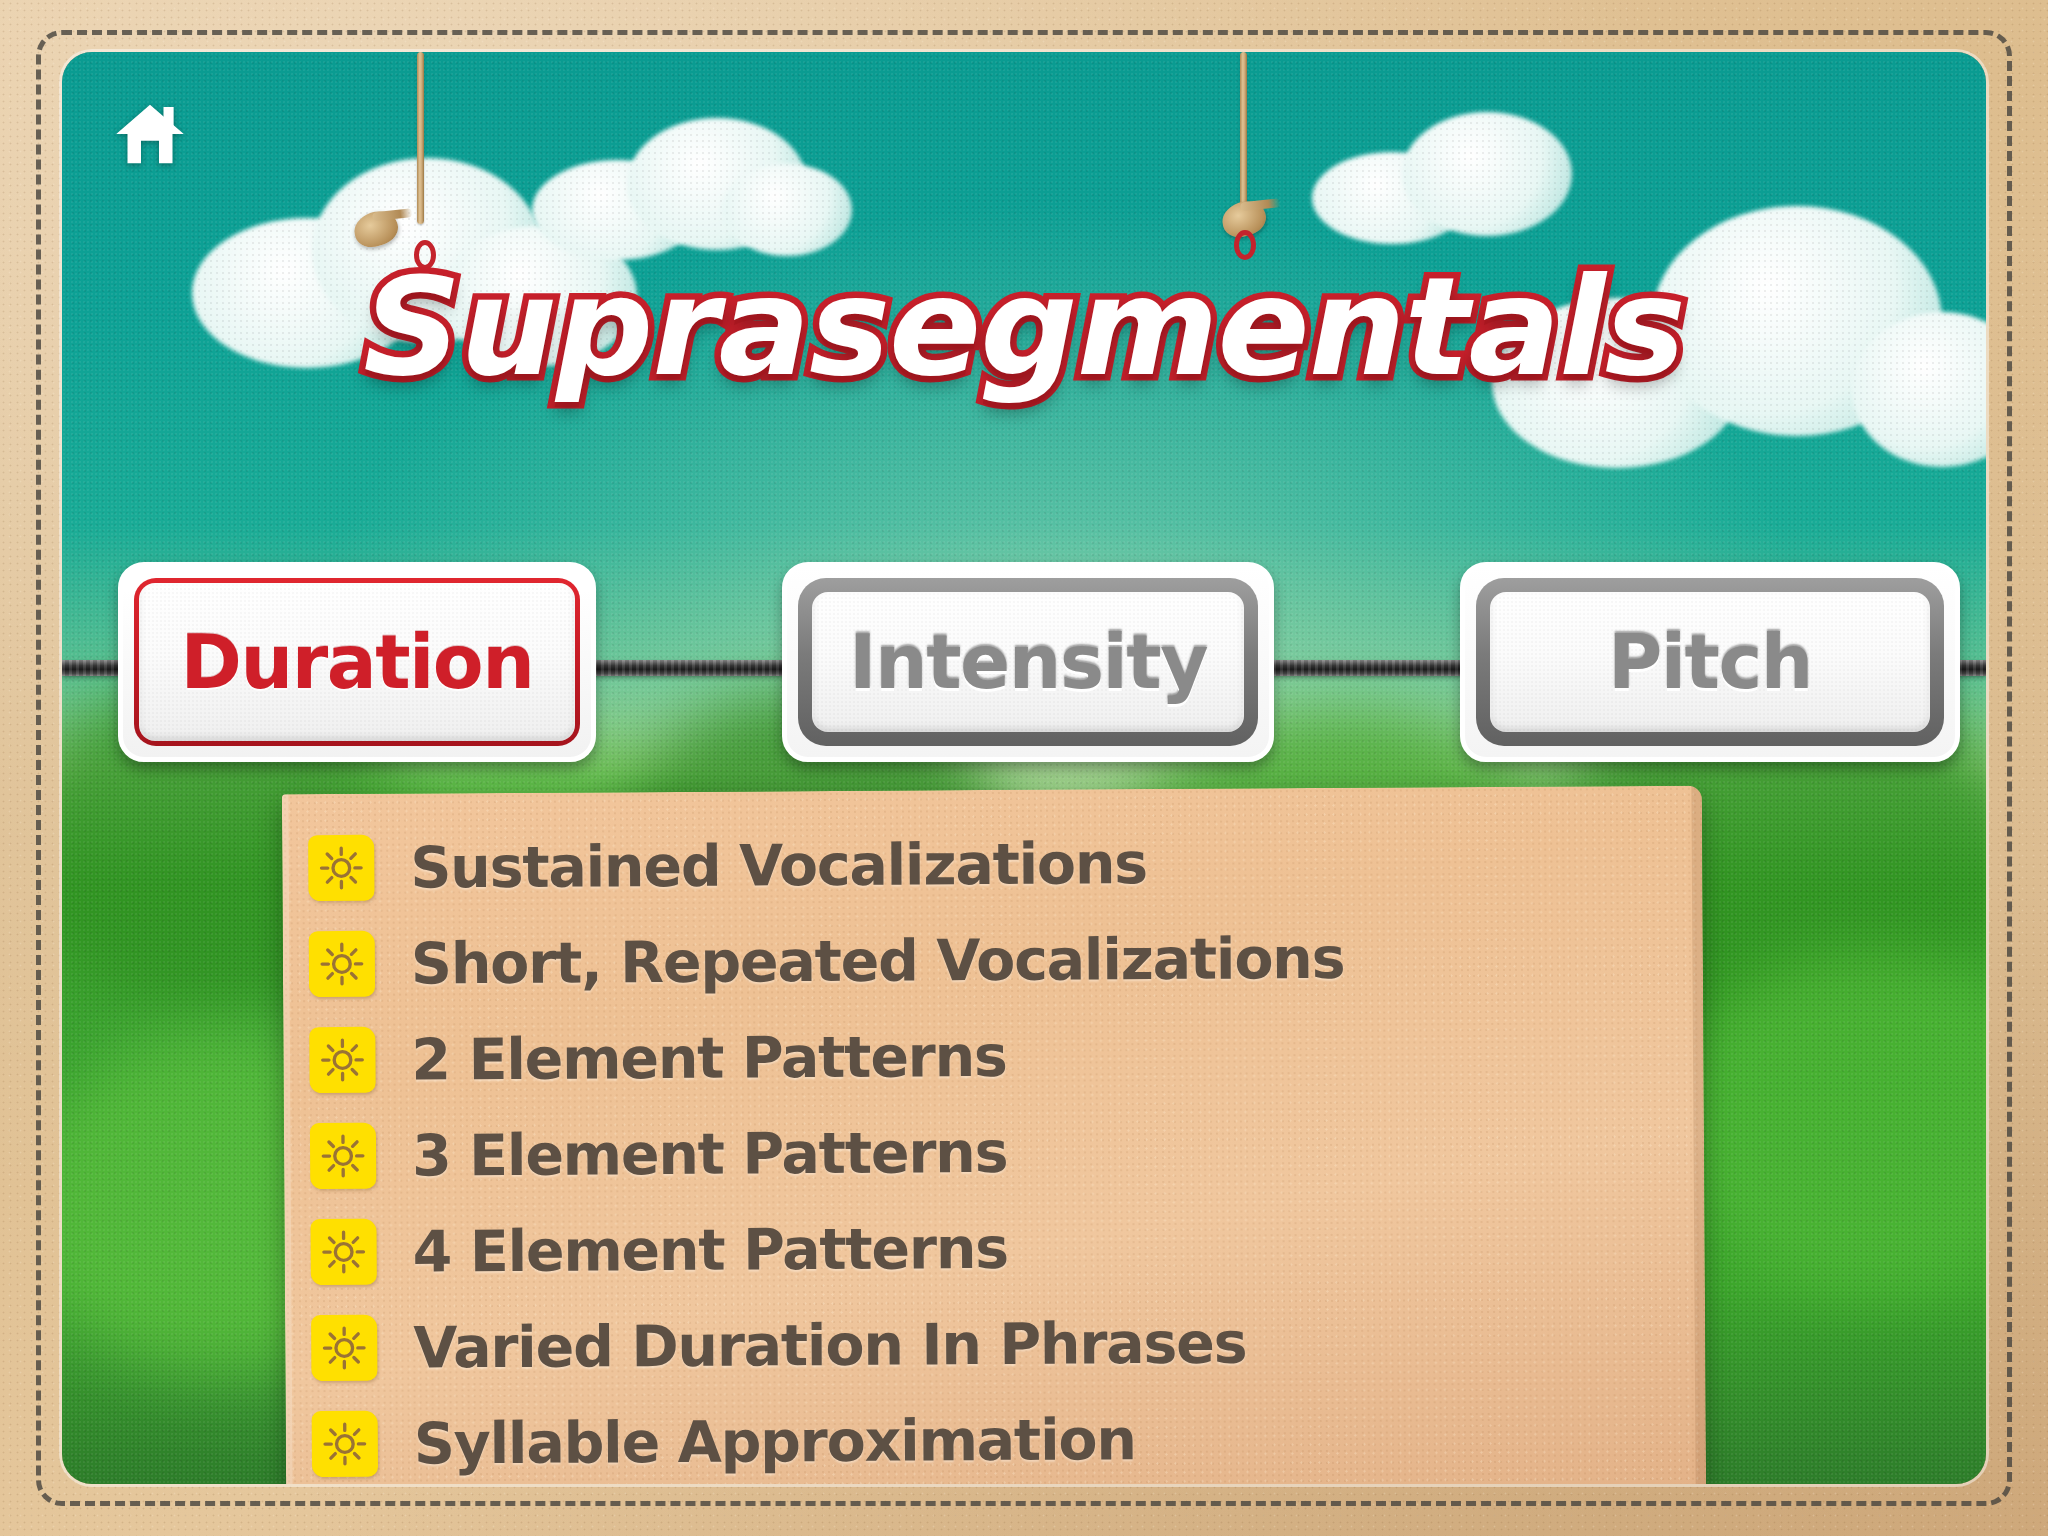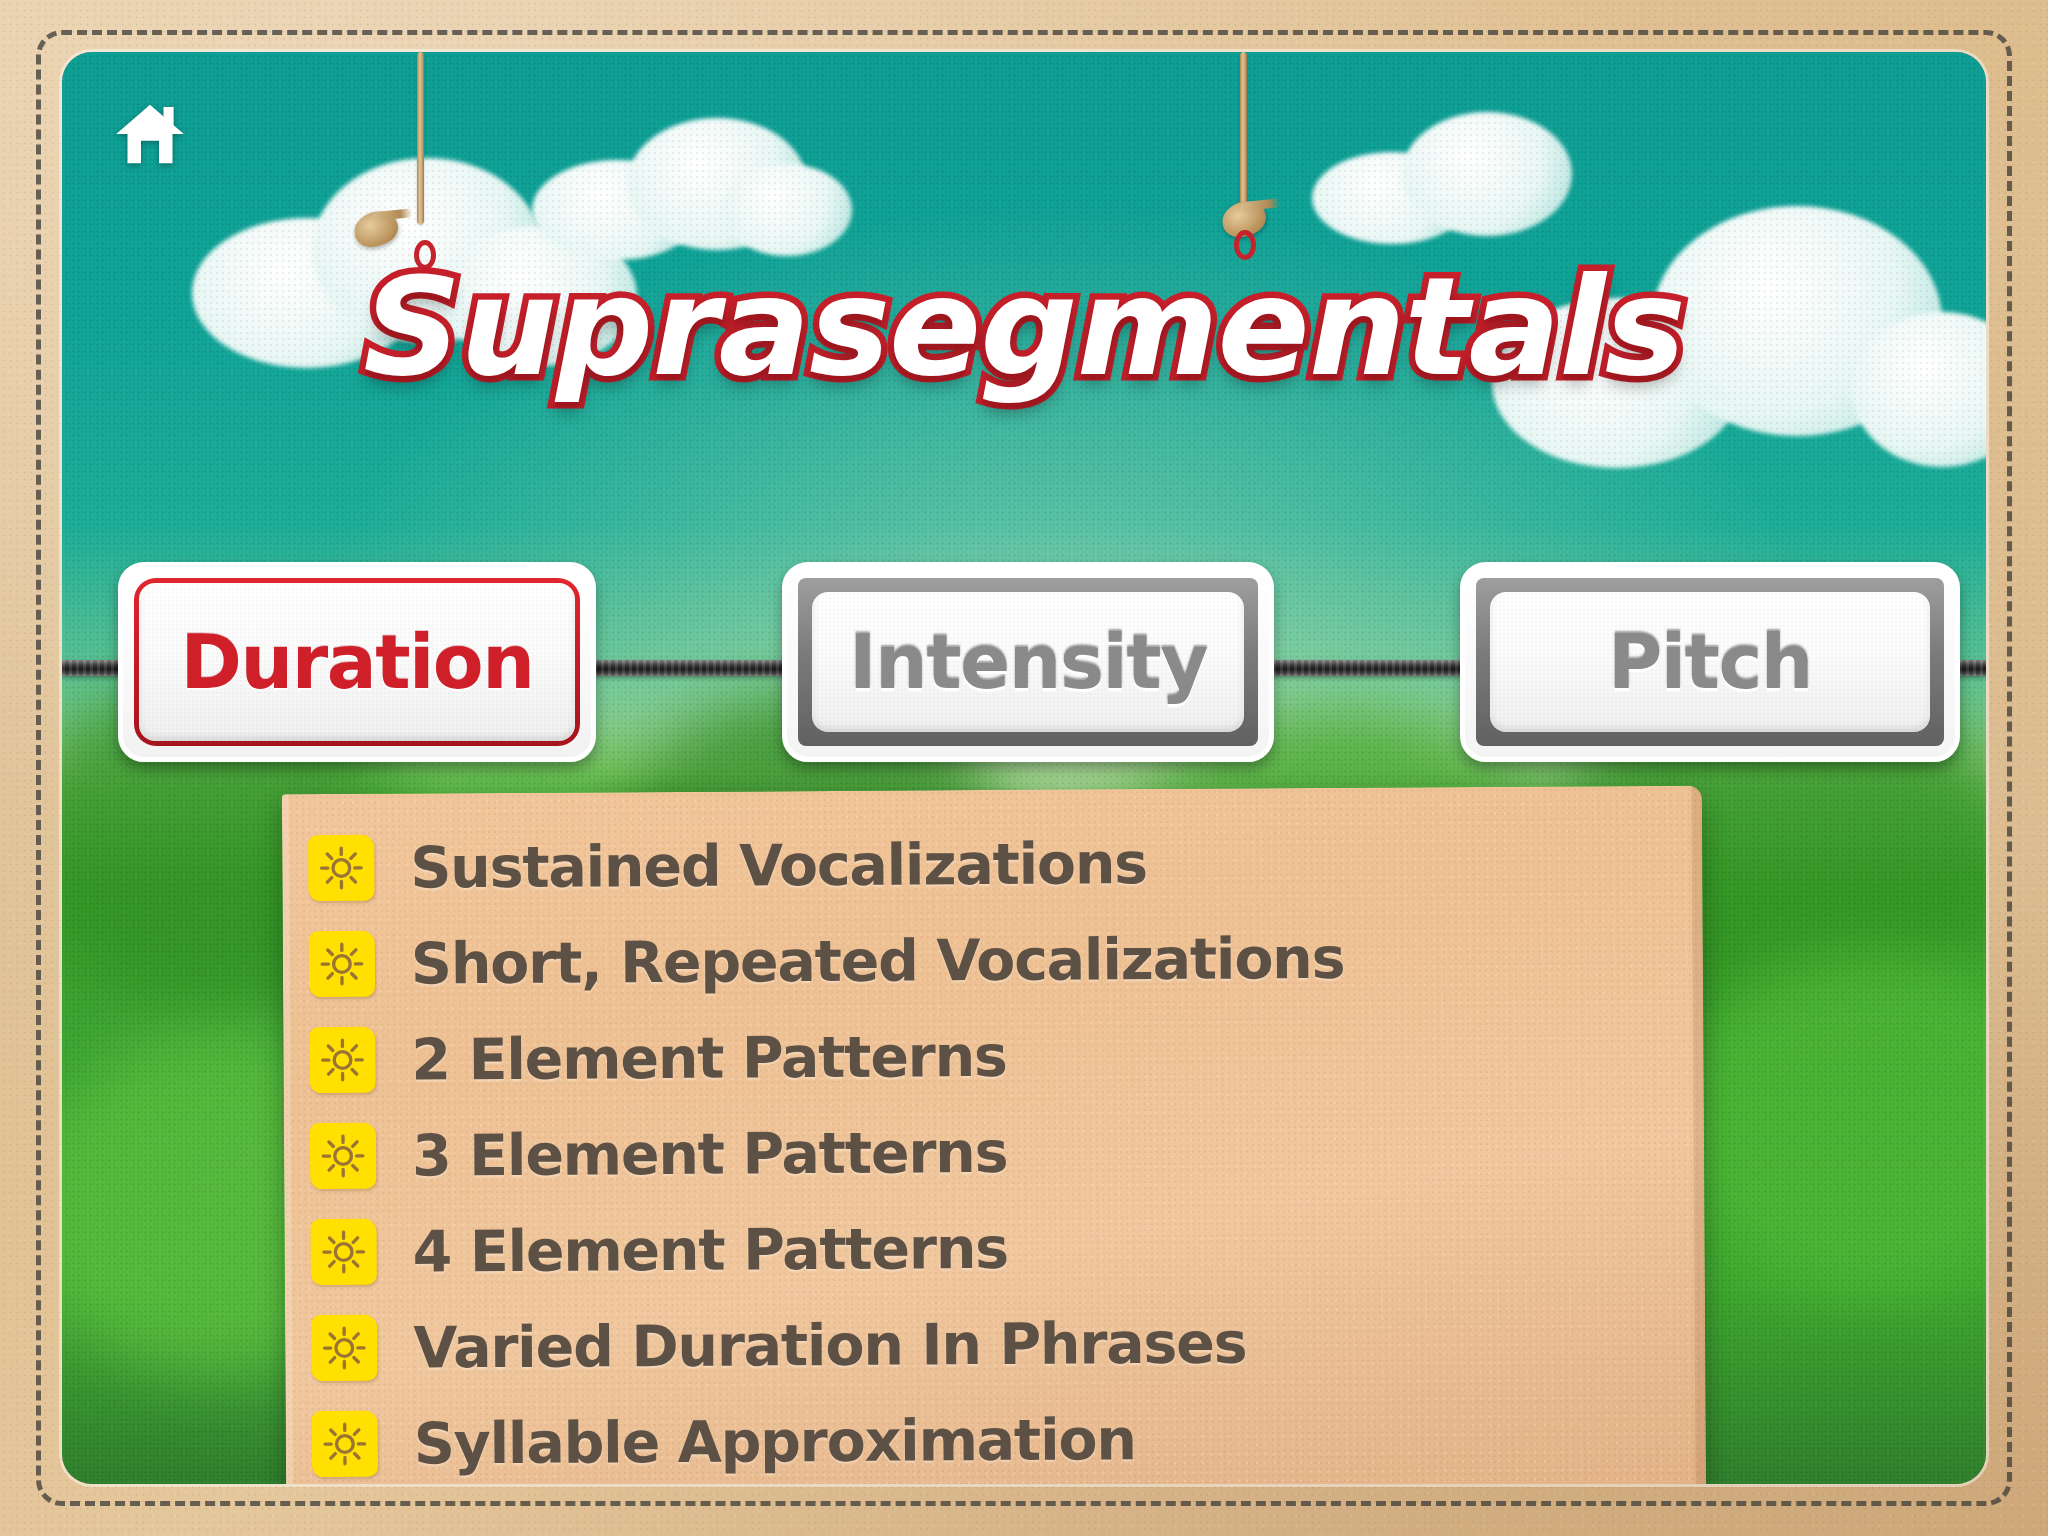--- a/index.html
+++ b/index.html
@@ -232,21 +232,21 @@
   }
 
   
   .tab.inactive {
     background: linear-gradient(180deg, #ffffff 0%, #f4f4f4 100%);
     border: 5px solid #ffffff;
     padding: 11px;
   }
   .tab.inactive .tab-pad {
     background: linear-gradient(180deg, #9e9e9e 0%, #7b7b7b 45%, #616161 100%);
-    border-radius: 8px;
+    border-radius: 28px;
     padding: 14px;
   }
   .tab.inactive .tab-label {
     color: #8a8a8a;
     text-shadow: 0 3px 0 rgba(255,255,255,.95), 0 -2px 2px rgba(90,90,90,.55);
   }
 
   #tab-duration { width: 478px; height: 200px; }
   #tab-intensity { width: 492px; height: 200px; }
   #tab-pitch    { width: 500px; height: 200px; }

